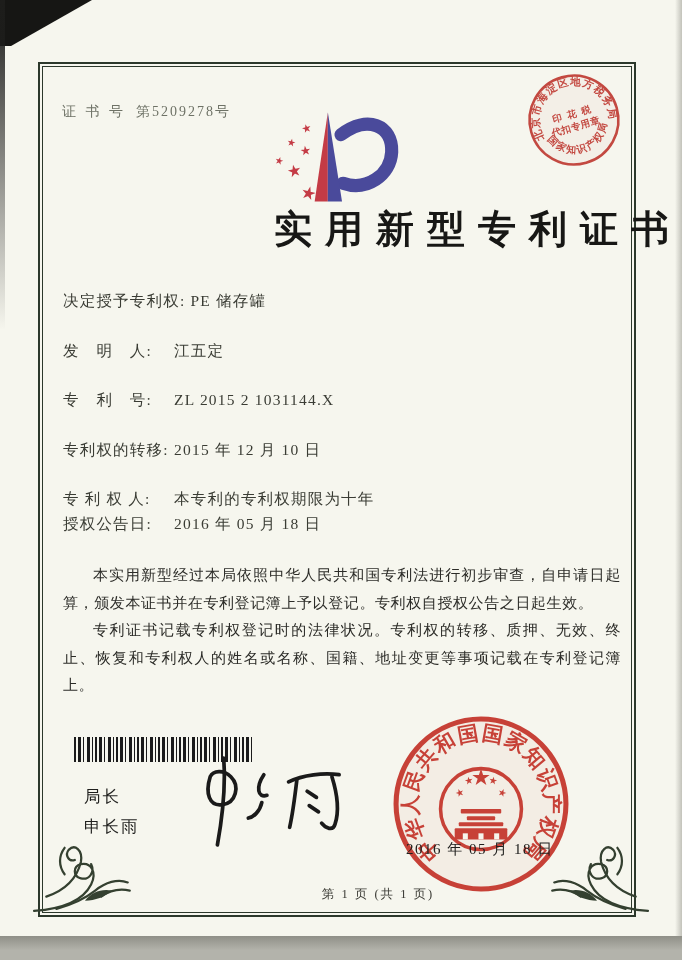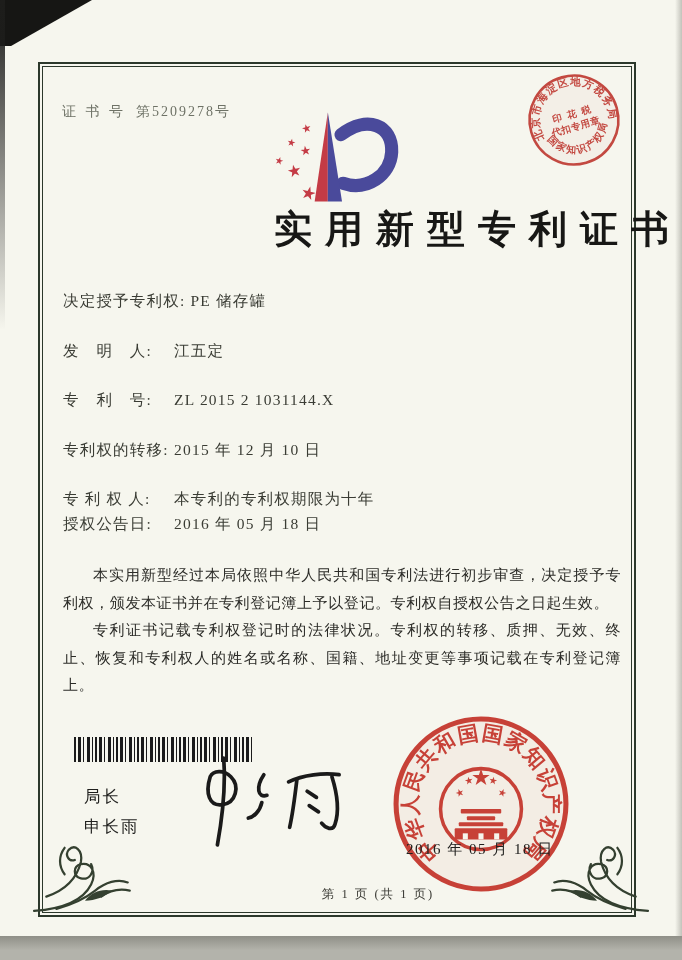--- a/index.html
+++ b/index.html
@@ -150,21 +150,21 @@
       <span class="flabel">专 利 权 人:</span>
       <span class="fvalue">本专利的专利权期限为十年</span>
     </div>
     <div class="field f5">
       <span class="flabel">授权公告日:</span>
       <span class="fvalue">2016 年 05 月 18 日</span>
     </div>
   </div>
 
   <div class="body-text">
-    <p>本实用新型经过本局依照中华人民共和国专利法进行初步审查，决定授予专利权，颁发本证书并在专利登记簿上予以登记。专利权自授权公告之日起生效。</p>
+    <p>本实用新型经过本局依照中华人民共和国专利法进行初步审查，自申请日起算，颁发本证书并在专利登记簿上予以登记。专利权自授权公告之日起生效。</p>
     <p>专利证书记载专利权登记时的法律状况。专利权的转移、质押、无效、终止、恢复和专利权人的姓名或名称、国籍、地址变更等事项记载在专利登记簿上。</p>
   </div>
 
   <div class="barcode"></div>
 
   <div class="director">
     <div>局长</div>
     <div>申长雨</div>
   </div>
 

